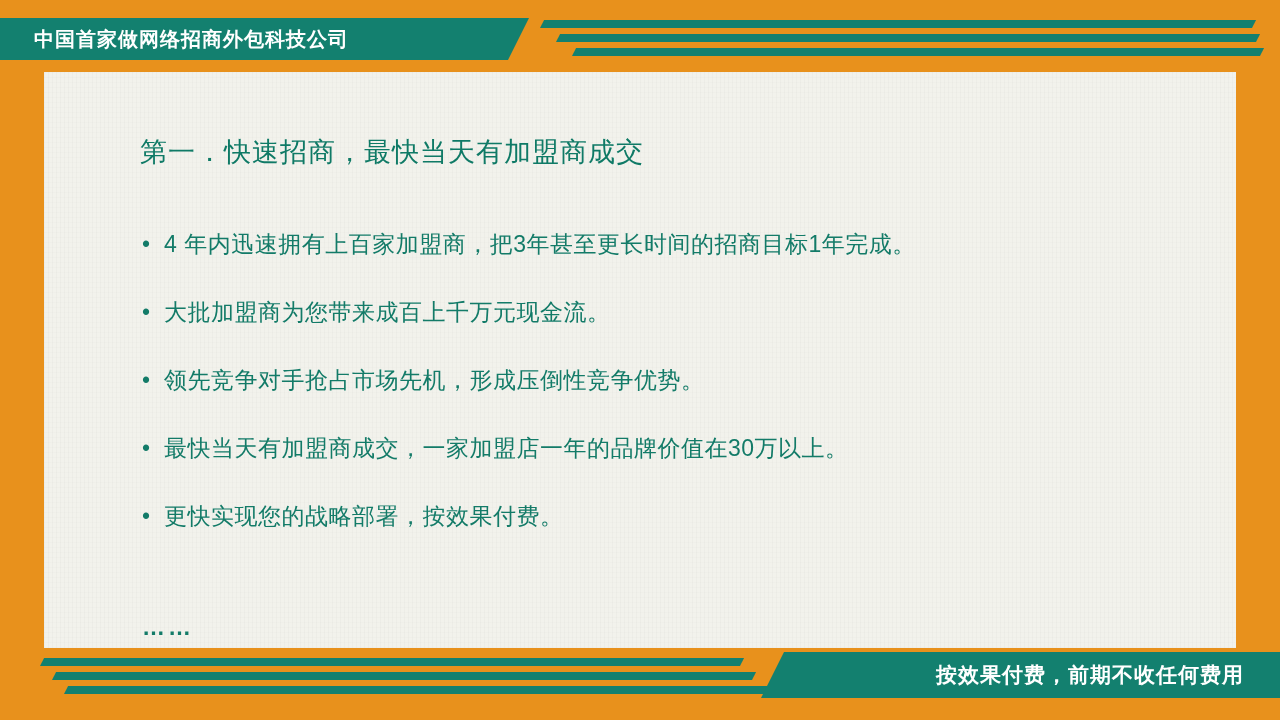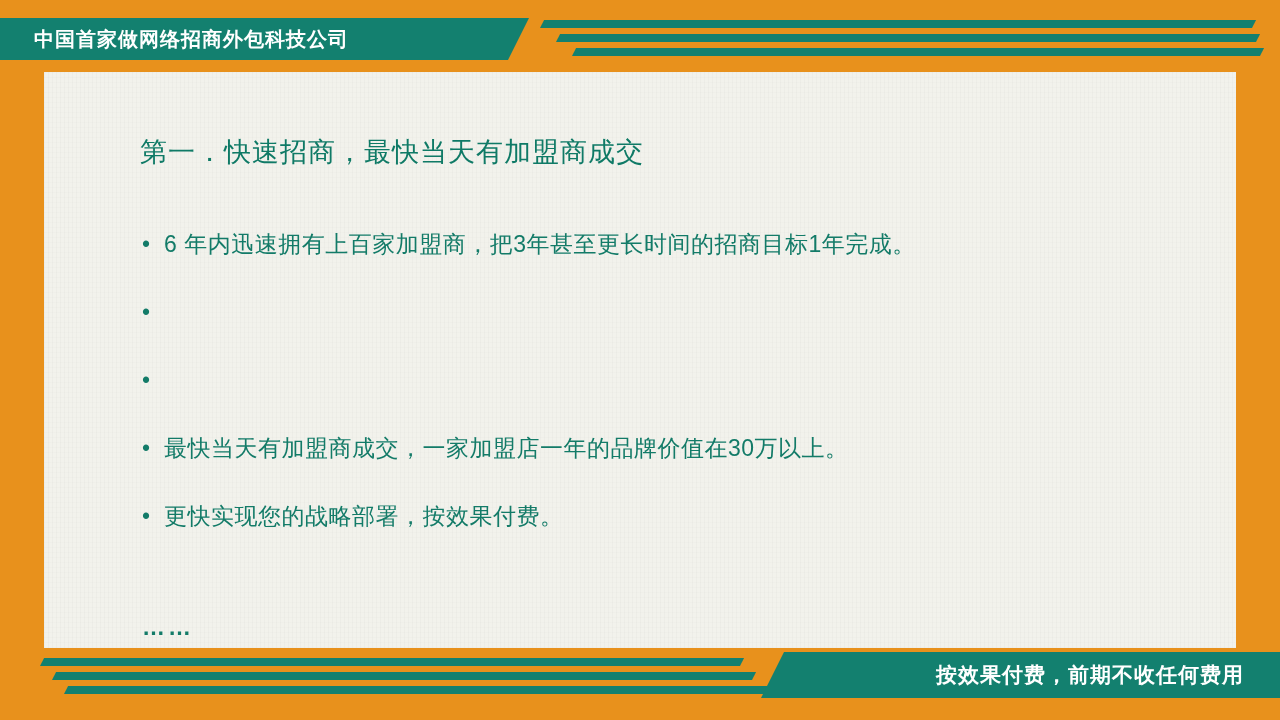--- a/index.html
+++ b/index.html
@@ -233,27 +233,29 @@
     <div class="top-stripe-a"></div>
     <div class="top-stripe-b"></div>
     <div class="top-stripe-c"></div>
   </div>
 
   <div class="heading">第一．快速招商，最快当天有加盟商成交</div>
 
   <div class="bullets">
     <div class="bullet-row">
       <span class="bullet-dot">•</span>
-      <span class="bullet-text"> 6 年内迅速拥有上百家加盟商，把3年甚至更长时间的招商目标1年完成。</span>
-    </div>
-    <div class="bullet-row">
-      <span class="bullet-dot">•</span>
-    </div>
-    <div class="bullet-row">
-      <span class="bullet-dot">•</span>
+      <span class="bullet-text"> 4 年内迅速拥有上百家加盟商，把3年甚至更长时间的招商目标1年完成。</span>
+    </div>
+    <div class="bullet-row">
+      <span class="bullet-dot">•</span>
+      <span class="bullet-text">大批加盟商为您带来成百上千万元现金流。</span>
+    </div>
+    <div class="bullet-row">
+      <span class="bullet-dot">•</span>
+      <span class="bullet-text">领先竞争对手抢占市场先机，形成压倒性竞争优势。</span>
     </div>
     <div class="bullet-row">
       <span class="bullet-dot">•</span>
       <span class="bullet-text">最快当天有加盟商成交，一家加盟店一年的品牌价值在30万以上。</span>
     </div>
     <div class="bullet-row">
       <span class="bullet-dot">•</span>
       <span class="bullet-text">更快实现您的战略部署，按效果付费。</span>
     </div>
   </div>

